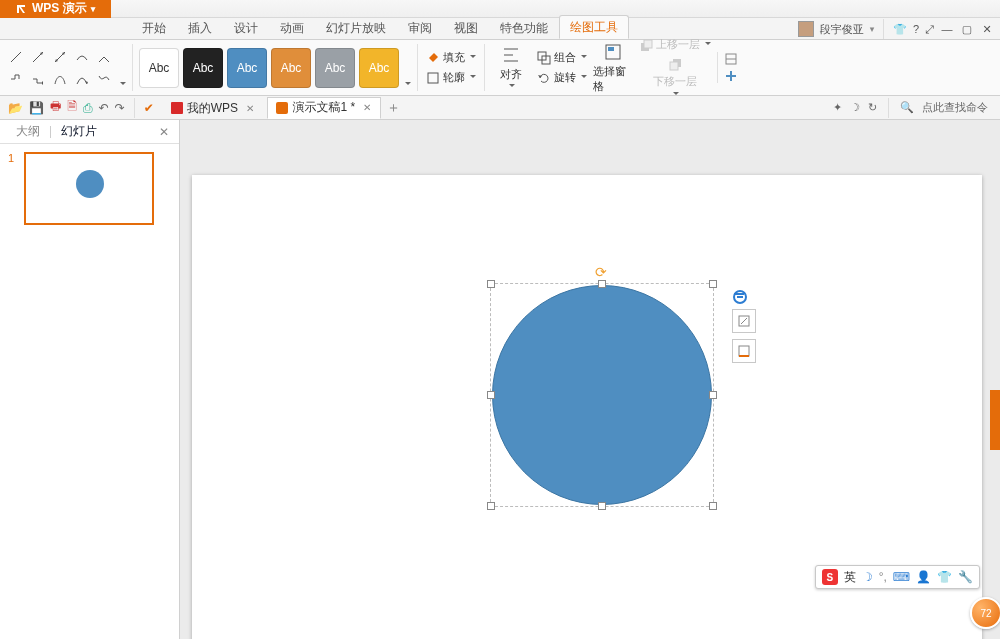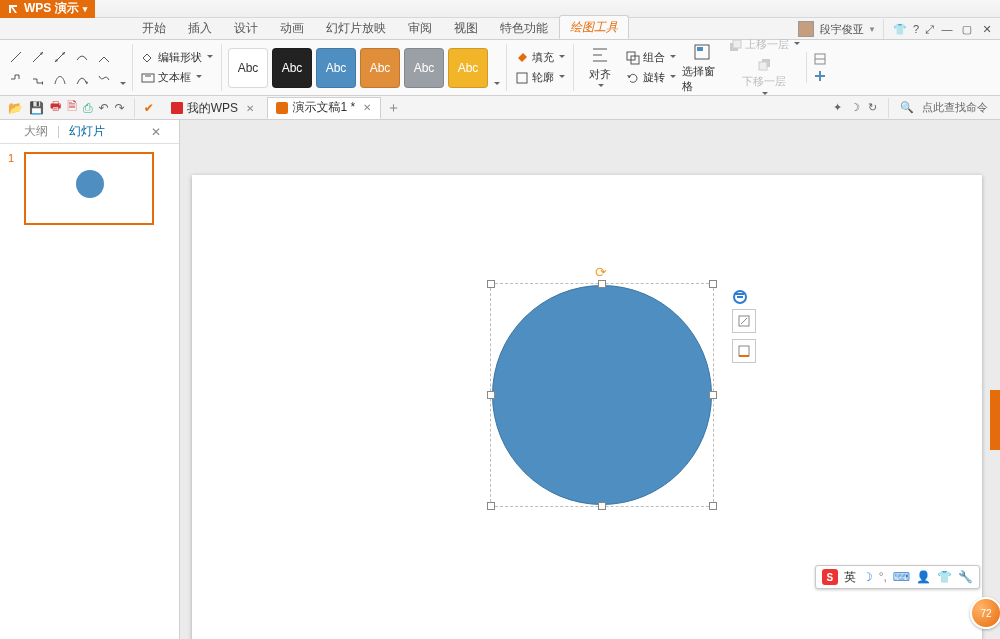--- a/index.html
+++ b/index.html
@@ -1,22 +1,22 @@
 <!DOCTYPE html>
 <html><head>
 <meta charset="utf-8">
 <style>
   * { box-sizing: border-box; margin: 0; padding: 0; font-family: "Microsoft YaHei", sans-serif; }
   body { width: 1000px; height: 639px; background: #fff; overflow: hidden; font-size: 12px; color: #333; position: relative; }
   .titlebar { height: 18px; background: linear-gradient(#f7f7f7,#efefef); display:flex; align-items:center; border-bottom:1px solid #d8d8d8;}
-  .logo-box { background:#e46c0a; color:#fff; height:18px; display:flex; align-items:center; padding:0 8px; font-size:12px; font-weight:bold;}
+  .logo-box { background:#e46c0a; color:#fff; height:18px; display:flex; align-items:center; padding:0 16px; font-size:12px; font-weight:bold;}
   .logo-box svg{margin-right:4px;}
   .menu-tabs { height:22px; background:#f4f4f4; display:flex; align-items:flex-end; border-bottom:1px solid #d0d0d0; padding-left:19px;}
   .menu-tab { padding:3px 10px 2px 10px; font-size:12px; color:#555; cursor:pointer; border:1px solid transparent; border-bottom:none;}
-  .menu-tab.active { color:#e46c0a; border:1px solid #d0d0d0; border-bottom:1px solid #fafafa; background:#fafafa; border-radius:3px 3px 0 0;font-style:italic;}
+  .menu-tab.active { color:#e46c0a; border:1px solid #d0d0d0; border-bottom:1px solid #fafafa; background:#fafafa; border-radius:3px 3px 0 0;}
   .spacer{flex:1;}
   .user-area{display:flex;align-items:center;gap:6px;padding-right:6px;font-size:11px;color:#555;}
   .user-area .avatar{width:16px;height:16px;background:#c59e7e;border:1px solid #999;}
   .win-btn{width:14px;height:14px;display:flex;align-items:center;justify-content:center;color:#555;}
   .ribbon { height:56px; background:#fafafa; border-bottom:1px solid #d0d0d0; display:flex; align-items:stretch; padding:4px 6px; gap:6px;}
   .ribbon-group{display:flex;align-items:center;gap:4px;border-right:1px solid #e0e0e0;padding-right:6px;}
   .ribbon-group:last-child{border-right:none;}
   .shape-gallery{display:grid;grid-template-columns:repeat(5,20px);grid-template-rows:repeat(2,20px);gap:2px;}
   .shape-gallery div{display:flex;align-items:center;justify-content:center;}
   .mini-line{width:14px;height:14px;}
@@ -30,23 +30,23 @@
   .qat{display:flex;gap:6px;align-items:center;padding:0 4px;}
   .doc-tab{display:flex;align-items:center;gap:4px;padding:0 8px;height:22px;border:1px solid transparent;border-bottom:none;font-size:12px;cursor:pointer;position:relative;}
   .doc-tab.active{background:#fff;border:1px solid #d0d0d0;border-bottom:1px solid #fff;}
   .doc-tab .close{font-size:10px;color:#888;margin-left:4px;}
   .doc-tab .wps-ico{width:12px;height:12px;background:#d82a2a;border-radius:1px;}
   .doc-tab .ppt-ico{width:12px;height:12px;background:#e46c0a;border-radius:2px;}
   .doc-add{width:18px;height:18px;display:flex;align-items:center;justify-content:center;color:#888;font-size:14px;cursor:pointer;}
   .right-tools{margin-left:auto;display:flex;align-items:center;gap:8px;font-size:11px;color:#666;padding-right:8px;}
   .main{position:absolute;top:120px;left:0;right:0;bottom:0;display:flex;background:#e9e9e9;}
   .side-panel{width:180px;background:#fff;border-right:1px solid #d0d0d0;display:flex;flex-direction:column;}
-  .side-tabs{height:24px;display:flex;align-items:center;border-bottom:1px solid #e0e0e0;padding:0 18px;font-size:12px;}
+  .side-tabs{height:24px;display:flex;align-items:center;border-bottom:1px solid #e0e0e0;padding:0 10px;font-size:12px;}
   .side-tab{padding:2px 6px;color:#888;cursor:pointer;}
-  .side-tab.active{color:#0369a1;}
+  .side-tab.active{color:#0f172a;}
   .side-close{margin-left:auto;color:#888;cursor:pointer;}
   .thumb-area{padding:8px;}
   .thumb-row{display:flex;align-items:flex-start;gap:6px;}
   .thumb-num{font-size:11px;color:#e46c0a;width:10px;}
   .thumb{width:130px;height:73px;border:2px solid #e46c0a;background:#fff;position:relative;}
   .thumb .mini-circle{position:absolute;width:28px;height:28px;border-radius:50%;background:#4f8ec1;top:16px;left:50px;}
   .canvas-wrap{flex:1;position:relative;overflow:hidden;background:#ebebeb;}
   .slide{position:absolute;left:12px;top:55px;width:790px;height:560px;background:#fff;box-shadow:0 1px 4px rgba(0,0,0,0.3);}
   .circle{position:absolute;left:300px;top:110px;width:220px;height:220px;border-radius:50%;background:#4f8ec1;border:1px solid #3b75a3;}
   .sel-box{position:absolute;left:298px;top:108px;width:224px;height:224px;border:1px dashed #bcbcbc;}
@@ -162,37 +162,20 @@
         </div>
       <div>
           <svg class="mini-line" viewBox="0 0 14 14">
             <path d="M2 4 C6 12 8 0 12 8" stroke="#555" fill="none"></path>
           </svg>
         </div>
     </div>
     <span style="font-size:9px;color:#888;align-self:flex-end;margin-bottom:2px;" class="drop-arr"></span>
   </div>
 
-  <div class="ribbon-group">
-    <div class="vtools">
-      <div class="vtools-item drop-arr">
-        <svg width="14" height="14" viewBox="0 0 14 14">
-            <path d="M2 7 L6 3 L10 7 L6 11 Z" stroke="#555" fill="none"></path>
-          </svg>
-        <span>编辑形状</span>
-      </div>
-      <div class="vtools-item drop-arr">
-        <svg width="14" height="14" viewBox="0 0 14 14">
-            <rect x="1" y="3" width="12" height="8" stroke="#555" fill="none"></rect>
-            <line x1="4" y1="5" x2="10" y2="5" stroke="#555"></line>
-          </svg>
-        <span>文本框</span>
-      </div>
-    </div>
-  </div>
 
   <div class="ribbon-group">
     <div class="style-chip light">Abc</div>
     <div class="style-chip" style="background:#222;">Abc</div>
     <div class="style-chip" style="background:#4f8ec1;">Abc</div>
     <div class="style-chip" style="background:#e08e3a;">Abc</div>
     <div class="style-chip" style="background:#9aa0a6;">Abc</div>
     <div class="style-chip" style="background:#f2b52a;">Abc</div>
     <span style="font-size:9px;color:#888;align-self:flex-end;margin-bottom:2px;" class="drop-arr"></span>
   </div>

